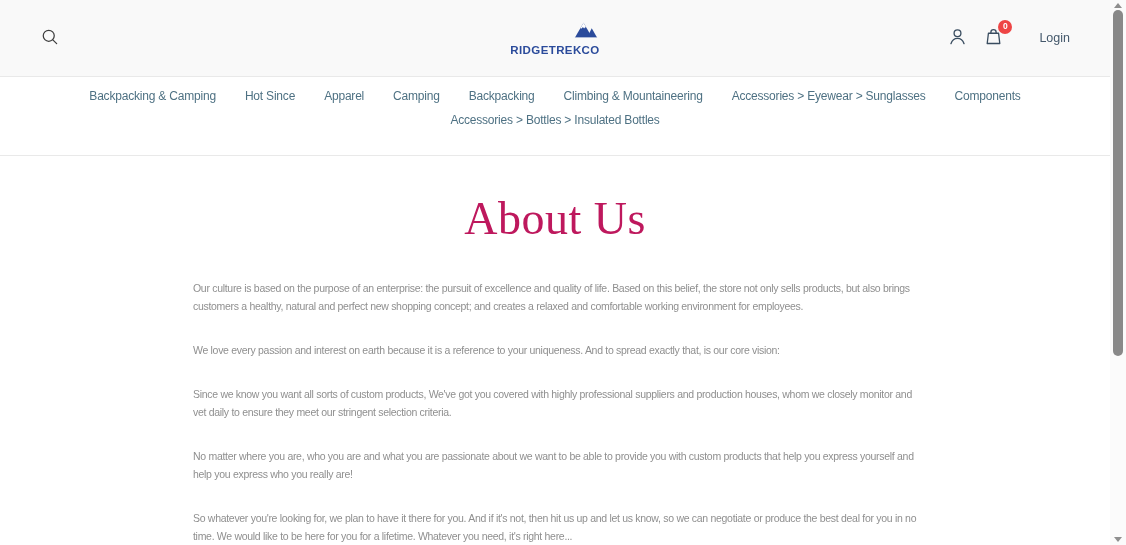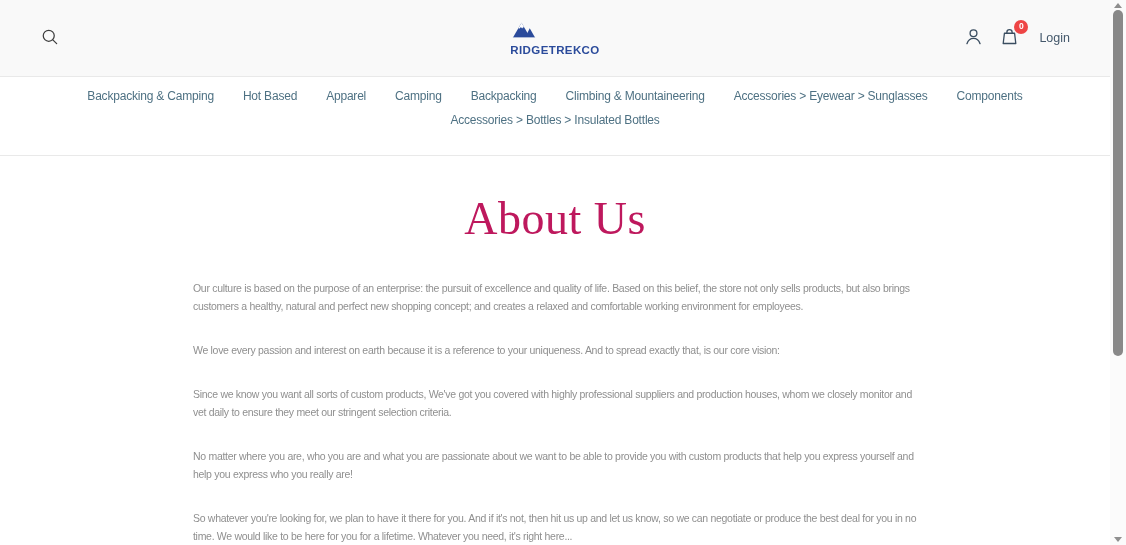--- a/index.html
+++ b/index.html
@@ -20,34 +20,34 @@
     display: grid;
     grid-template-columns: 1fr auto 1fr;
     align-items: center;
     padding: 0 40px;
   }
   .h-left { justify-self: start; display: flex; align-items: center; }
   .h-center { justify-self: center; }
   .h-right { justify-self: end; display: flex; align-items: center; gap: 15px; }
   .icon-btn { display: flex; align-items: center; cursor: pointer; background: none; border: none; padding: 0; }
   .logo {
-    display: flex; flex-direction: column; align-items: flex-start; gap: 1px;
+    display: flex; flex-direction: column; align-items: flex-end; gap: 1px;
     cursor: pointer; color: #2b4b9b; text-decoration: none;
   }
   .logo-text { font-size: 11.5px; font-weight: 700; letter-spacing: 0.4px; color: #2b4b9b; }
   .cart-wrap { position: relative; display: flex; align-items: center; cursor: pointer; }
   .cart-badge {
     position: absolute; top: -6px; right: -8px;
     min-width: 14px; height: 14px; border-radius: 50%;
     background: #ee4545; color: #ffffff;
     font-size: 8.5px; font-weight: 700;
     display: flex; align-items: center; justify-content: center;
     line-height: 1;
   }
-  .login-link { font-size: 12.5px; color: #44586b; cursor: pointer; margin-left: 4px; text-decoration: none; }
+  .login-link { font-size: 12.5px; color: #44586b; cursor: pointer; margin-left: 20px; text-decoration: none; }
 
   
   nav {
     background: #ffffff;
     border-bottom: 1px solid #e9e9e9;
     padding: 11px 0 26px;
   }
   .nav-row { display: flex; justify-content: center; gap: 29px; white-space: nowrap; }
   .nav-row + .nav-row { margin-top: 7px; }
   .nav-link {
@@ -152,21 +152,21 @@
           <span class="cart-badge">0</span>
         </div>
 
         <a class="login-link">Login</a>
       </div>
     </header>
 
     <nav>
       <div class="nav-row">
         <a class="nav-link">Backpacking &amp; Camping</a>
-        <a class="nav-link">Hot Based</a>
+        <a class="nav-link">Hot Since</a>
         <a class="nav-link">Apparel</a>
         <a class="nav-link">Camping</a>
         <a class="nav-link">Backpacking</a>
         <a class="nav-link">Climbing &amp; Mountaineering</a>
         <a class="nav-link">Accessories &gt; Eyewear &gt; Sunglasses</a>
         <a class="nav-link">Components</a>
       </div>
       <div class="nav-row">
         <a class="nav-link">Accessories &gt; Bottles &gt; Insulated Bottles</a>
       </div>

